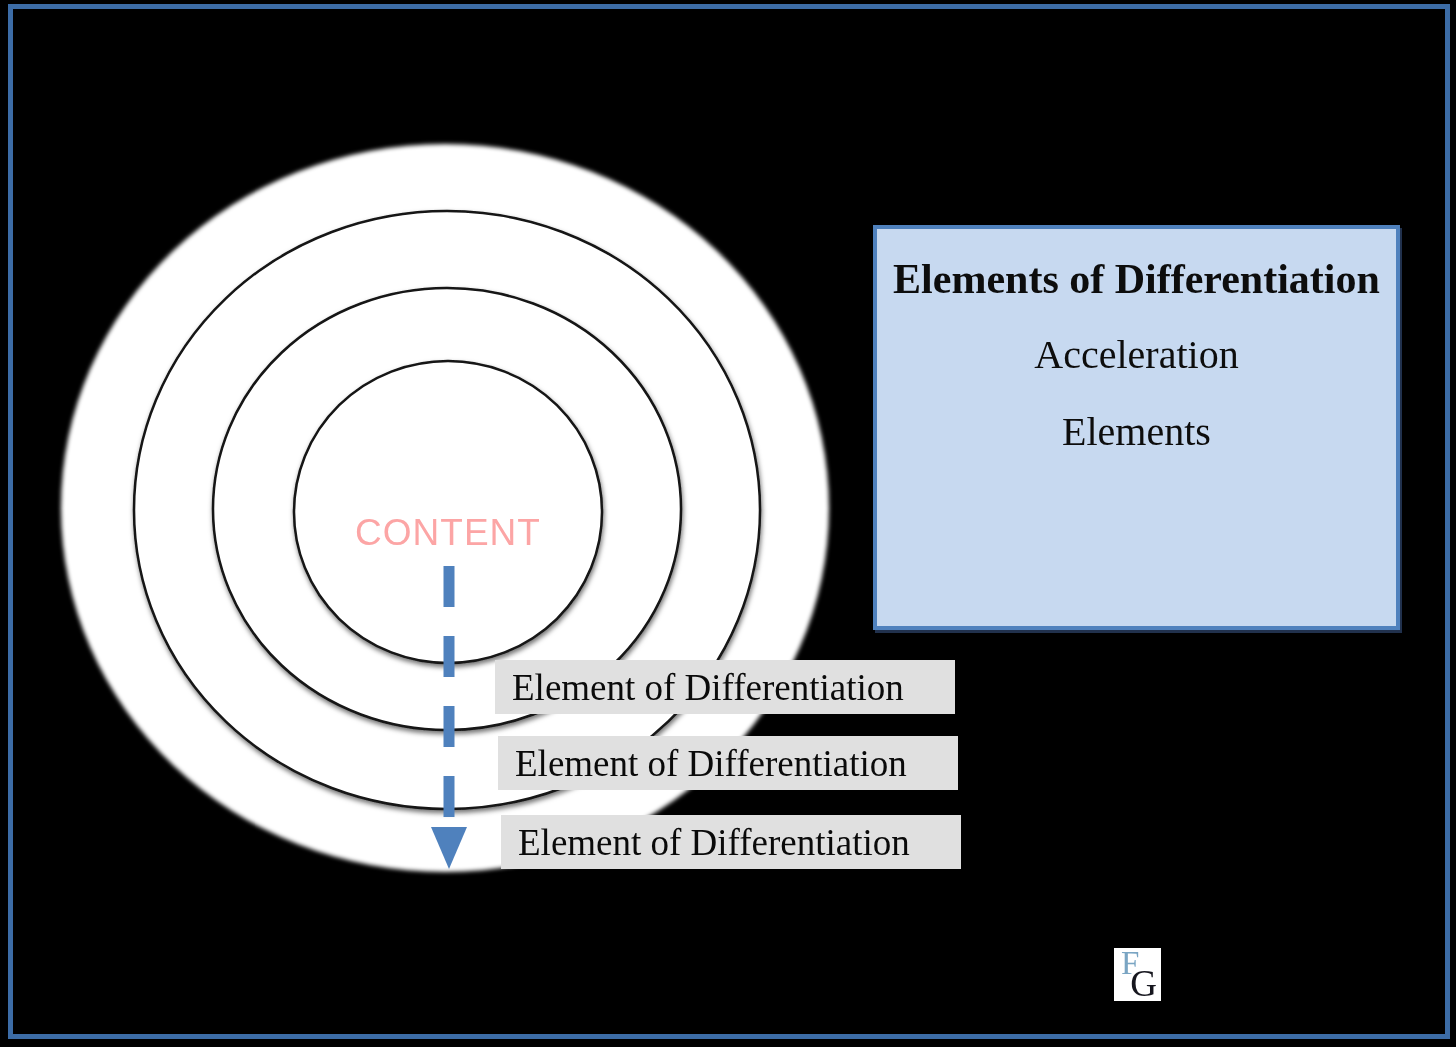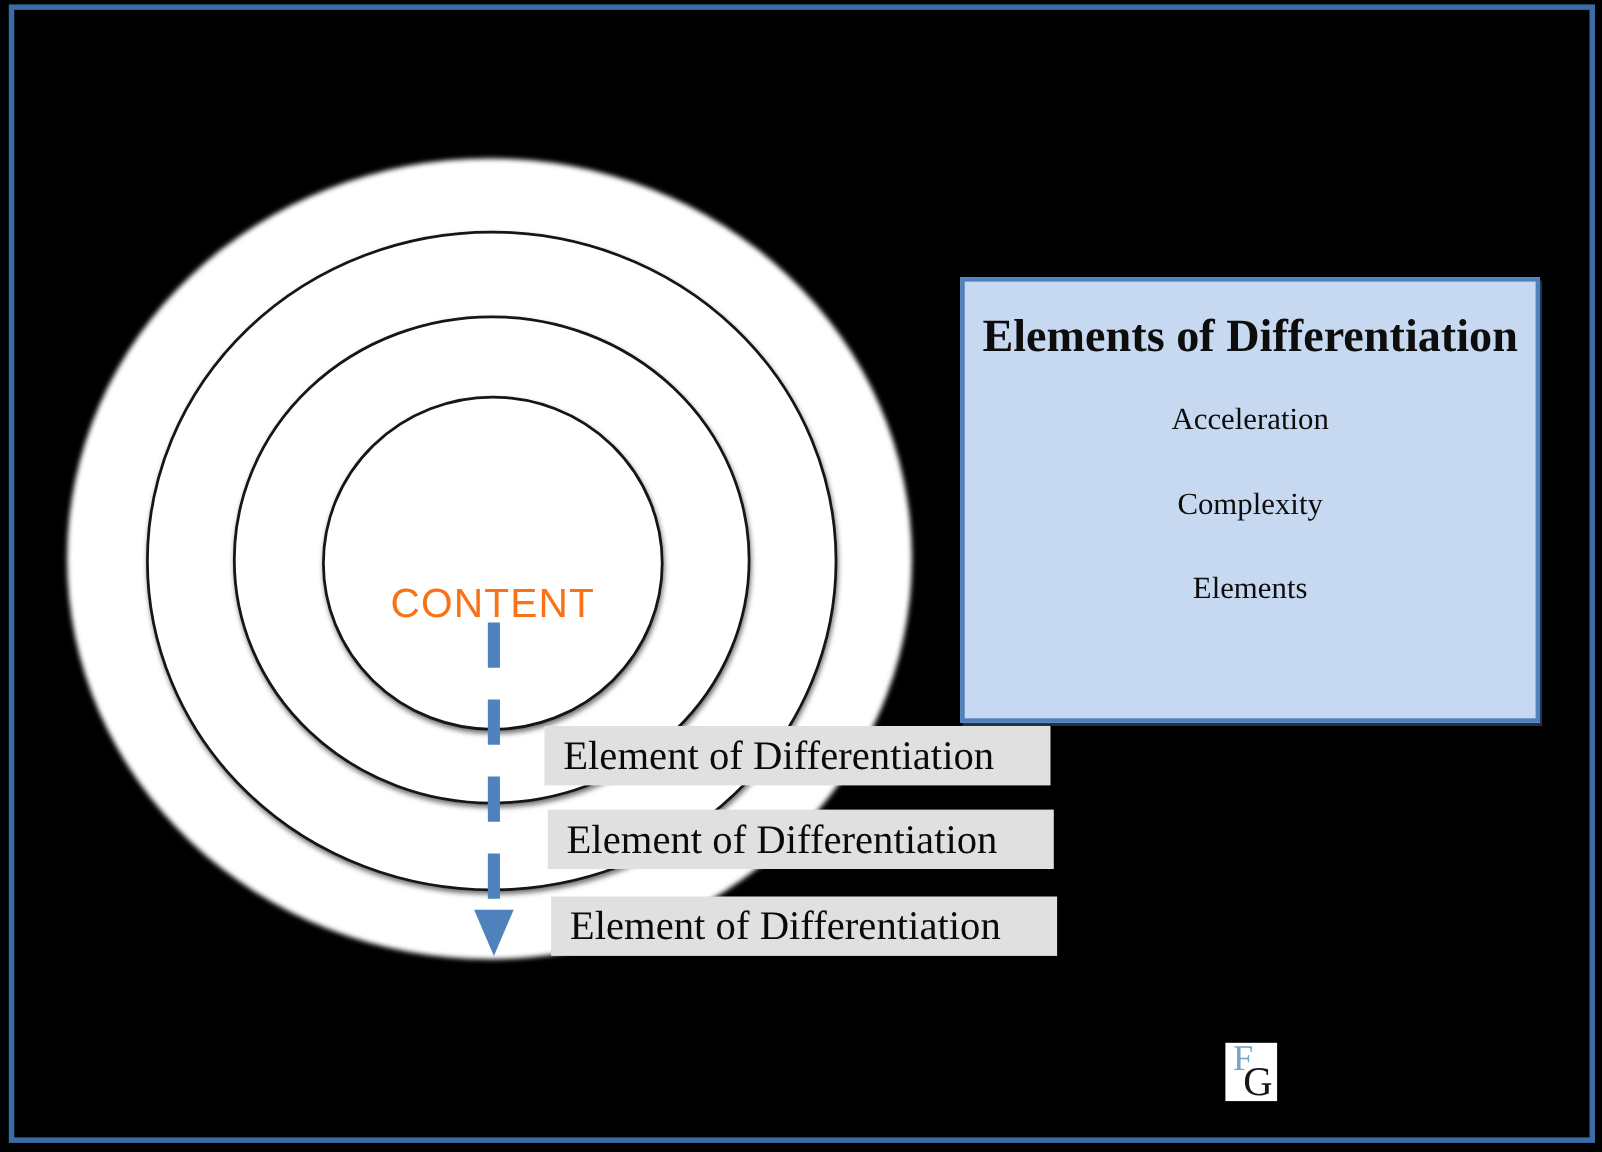--- a/index.html
+++ b/index.html
@@ -43,27 +43,27 @@
     stroke-dasharray: 41 29;
     fill: none;
   }
   .arrow-head {
     fill: var(--arrow, #4f81bd);
     stroke: none;
   }
   .content-label {
     position: absolute;
     left: 298px;
-    top: 528px;
+    top: 512px;
     width: 300px;
     text-align: center;
     font-size: 37px;
     line-height: 42px;
     letter-spacing: 1px;
-    color: #f97316;
+    color: #fca5a5;
   }
   .ring-label {
     position: absolute;
     left: 495px;
     width: 460px;
     height: 54px;
     background: var(--label-bg, #e0e0e0);
     display: flex;
     align-items: center;
     padding-left: 17px;
@@ -83,30 +83,29 @@
     width: 527px;
     height: 405px;
     box-sizing: border-box;
     background: var(--legend-bg, #c7d9f0);
     border: 4px solid var(--legend-border, #4f81bd);
     box-shadow: 2px 3px 0 rgba(60,90,140,0.55);
     font-family: "Liberation Serif", "DejaVu Serif", serif;
     color: #0d0d0d;
     text-align: center;
     padding-top: 24px;
-    margin-top: 27px;
   }
   .legend-title {
     font-size: 42px;
     line-height: 52px;
     font-weight: bold;
     margin-bottom: 26px;
   }
   .legend-item {
-    font-size: 28px;
+    font-size: 40px;
     line-height: 48px;
     margin-bottom: 29px;
   }
   .legend-item:last-child { margin-bottom: 0; }
   .logo {
     position: absolute;
     left: 1114px;
     top: 948px;
     width: 47px;
     height: 53px;
@@ -154,21 +153,20 @@
 
   <div class="content-label">CONTENT</div>
 
   <div class="ring-label l1">Element of Differentiation</div>
   <div class="ring-label l2">Element of Differentiation</div>
   <div class="ring-label l3">Element of Differentiation</div>
 
   <div class="legend">
     <div class="legend-title">Elements of Differentiation</div>
     <div class="legend-item">Acceleration</div>
-    <div class="legend-item">Complexity</div>
     <div class="legend-item">Elements</div>
   </div>
 
   <div class="logo">
     <span class="logo-top">F</span>
     <span class="logo-bottom">G</span>
   </div>
 
   <div class="frame"></div>
 </div>

